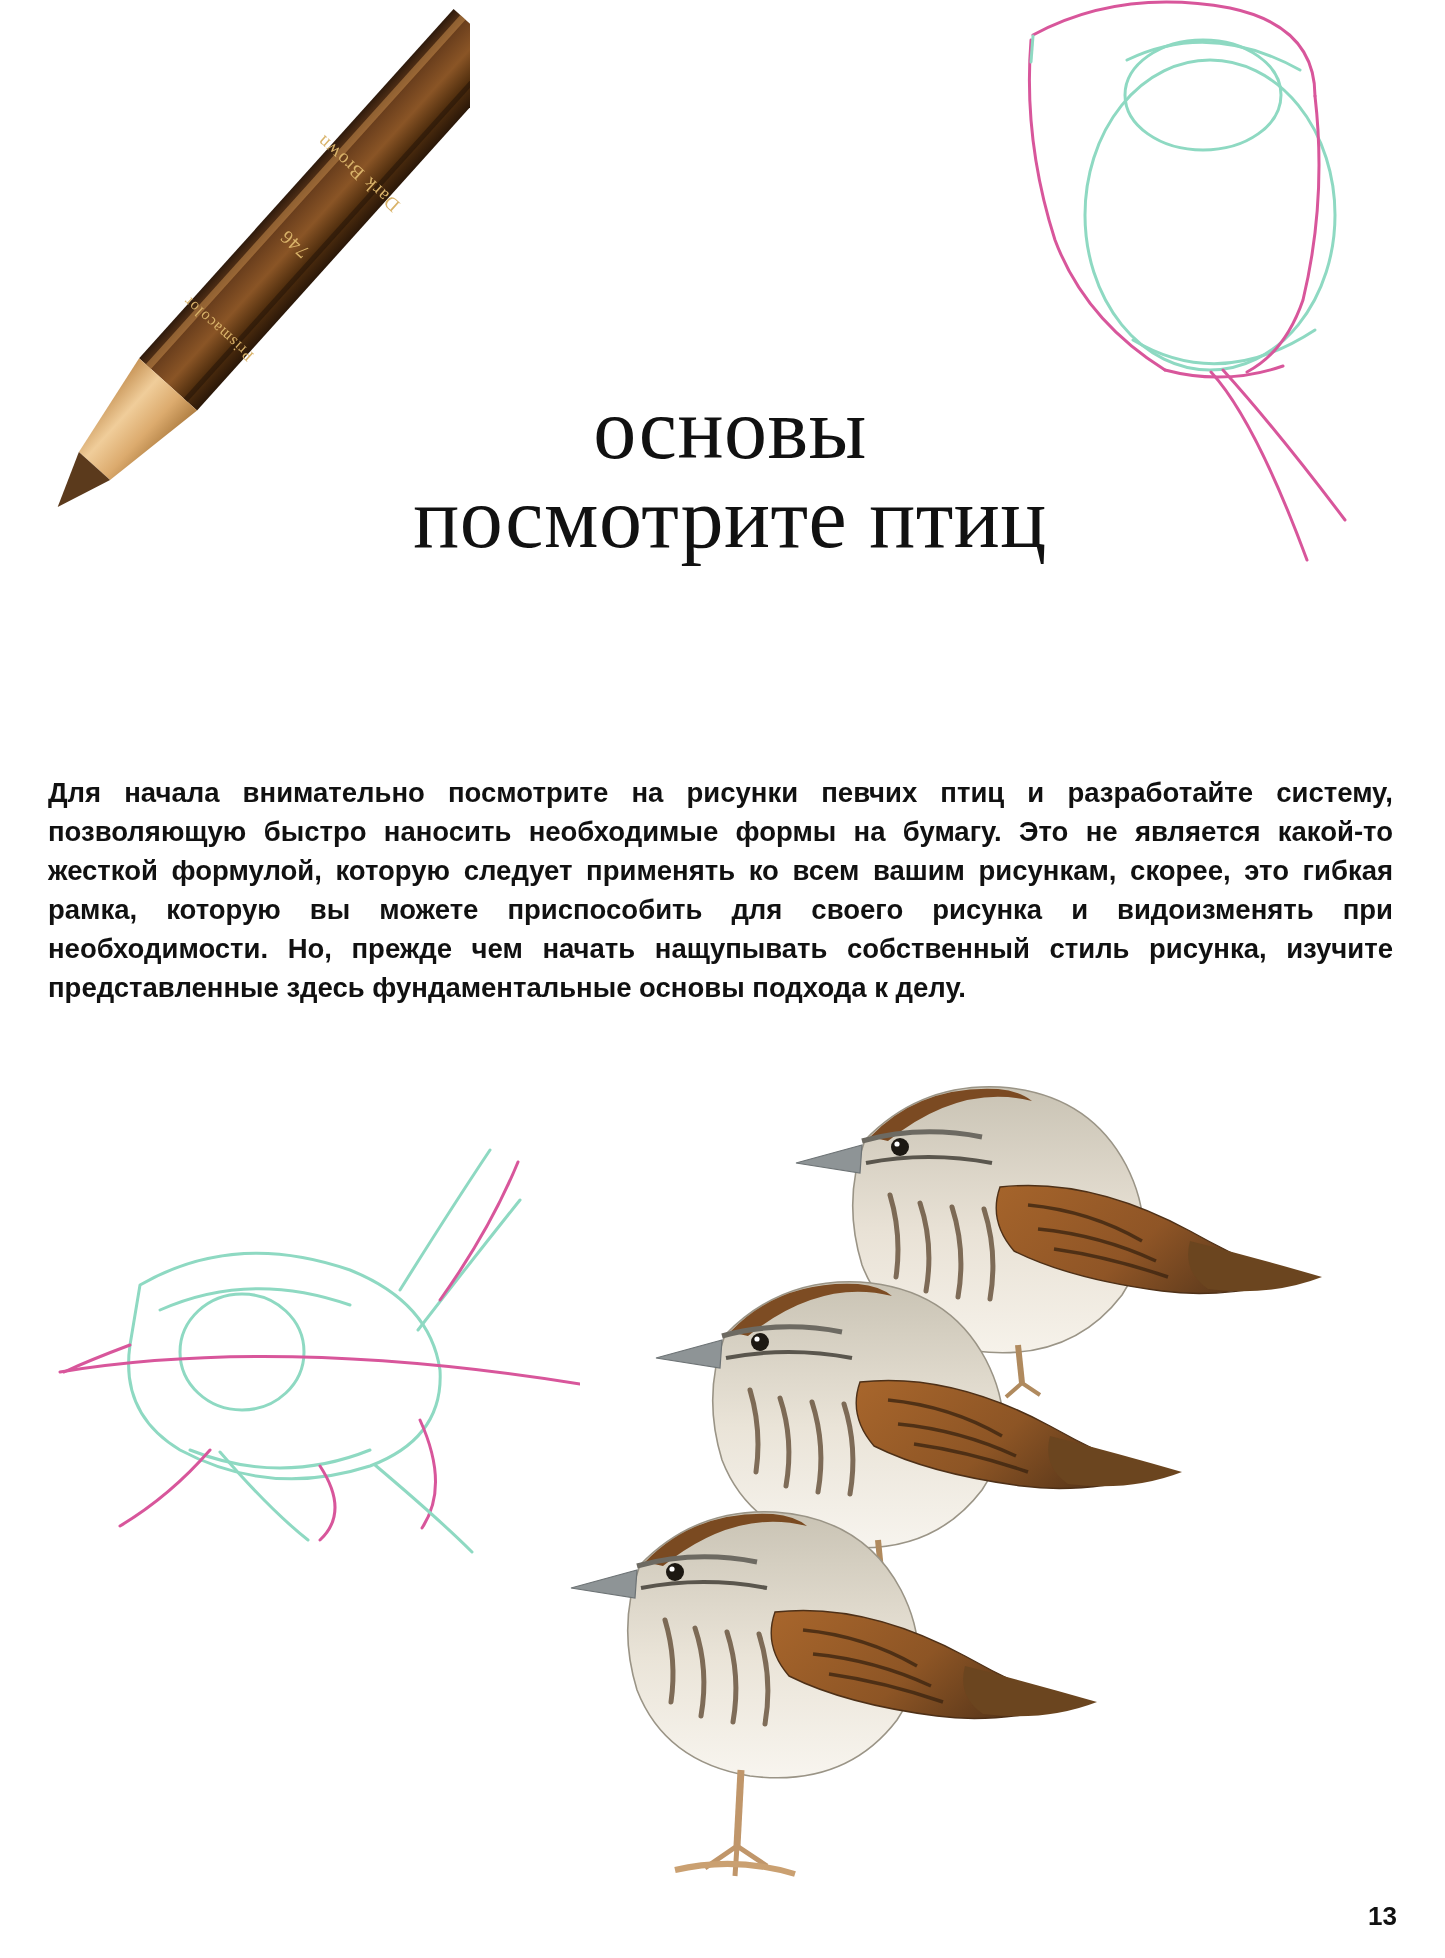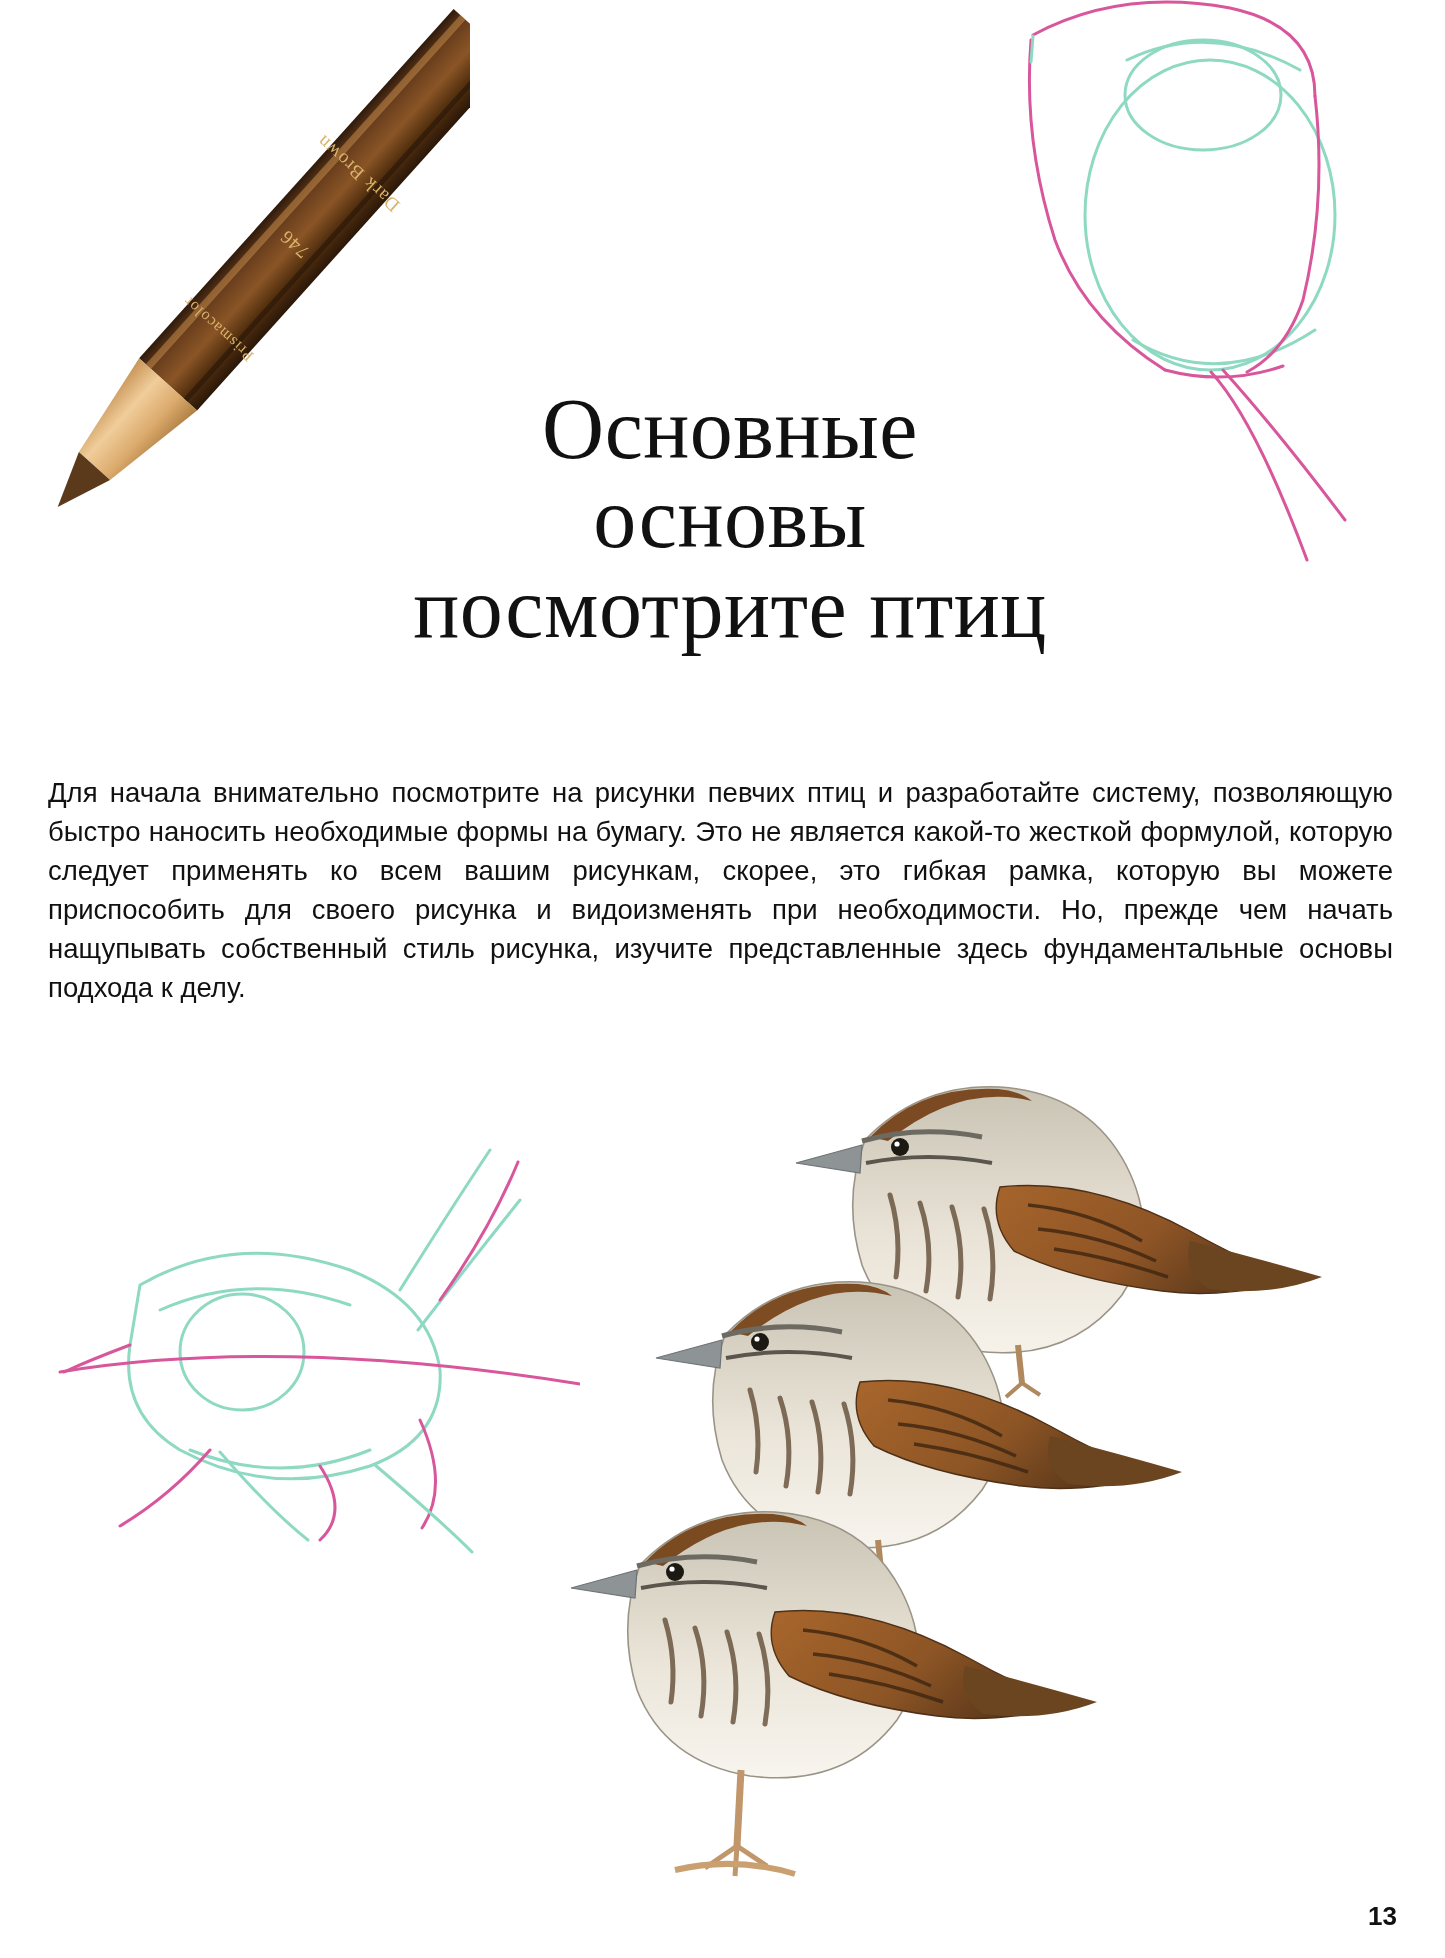--- a/index.html
+++ b/index.html
@@ -56,21 +56,21 @@
   
   .body-text {
     position: absolute;
     left: 48px;
     top: 745px;
     width: 1345px;
     font-size: 27.5px;
     line-height: 1.42;
     text-align: justify;
     color: #111111;
-    font-weight: 400;
+    font-weight: 700;
   }
 
   
   .sketch-bottom {
     position: absolute;
     left: 20px;
     top: 1120px;
     width: 560px;
     height: 500px;
   }
@@ -151,21 +151,20 @@
         <path d="M196 372 Q240 420 292 560" stroke="#d8569b" stroke-width="3"></path>
         <path d="M208 370 Q262 430 330 520" stroke="#d8569b" stroke-width="3"></path>
         <path d="M150 370 Q210 386 268 366" stroke="#d8569b" stroke-width="3"></path>
 
         <path d="M18 36 L16 62" stroke="#8ed9c2" stroke-width="3"></path>
       </g>
     </svg>
   </div>
 
   <div class="title">
-    <div>Основные</div>
     <div>основы</div>
     <div>посмотрите птиц</div>
   </div>
 
   <p class="body-text">Для начала внимательно посмотрите на рисунки певчих птиц и разработайте систему, позволяющую быстро наносить необходимые формы на бумагу. Это не является какой-то жесткой формулой, которую следует применять ко всем вашим рисункам, скорее, это гибкая рамка, которую вы можете приспособить для своего рисунка и видоизменять при необходимости. Но, прежде чем начать нащупывать собственный стиль рисунка, изучите представленные здесь фундаментальные основы подхода к делу.</p>
 
   <div class="sketch-bottom">
     <svg width="560" height="500" viewBox="0 0 560 500" xmlns="http://www.w3.org/2000/svg">
       <g fill="none" stroke-linecap="round" stroke-linejoin="round">
 

